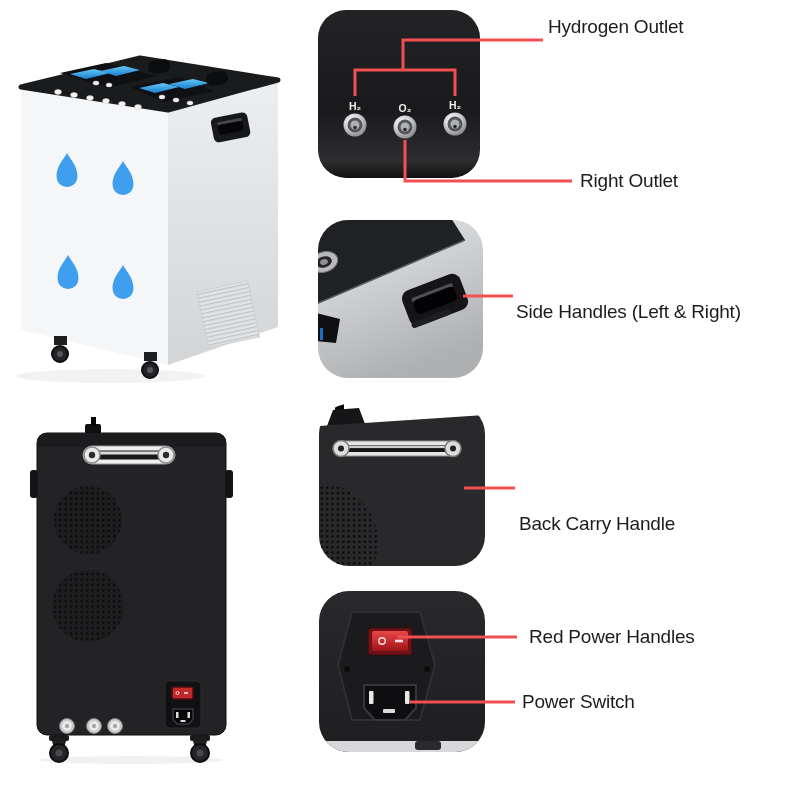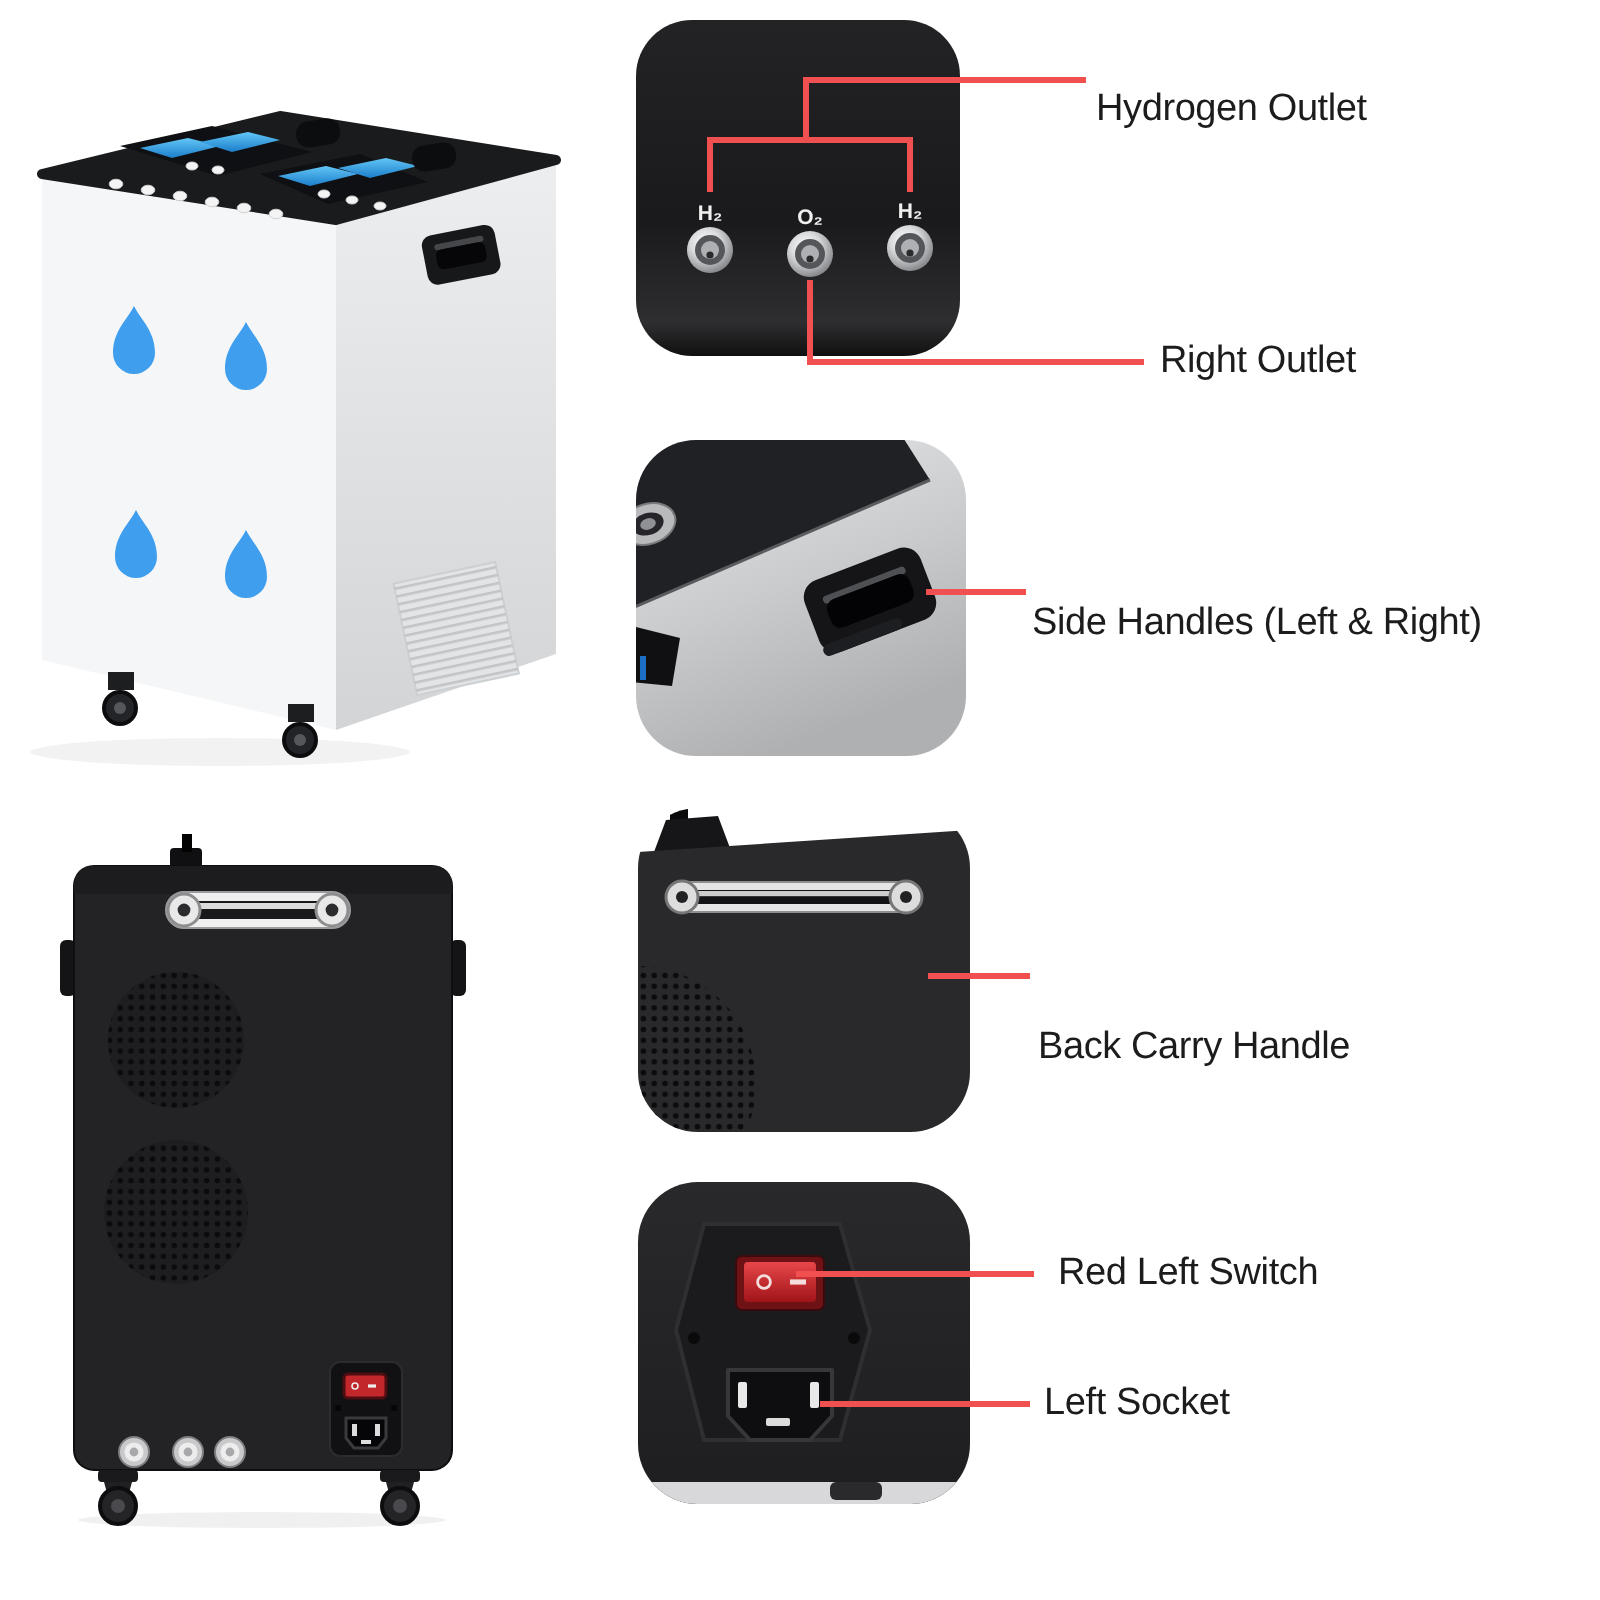--- a/index.html
+++ b/index.html
@@ -9,21 +9,21 @@
   .machine-front{position:absolute;left:10px;top:40px;}
   .machine-back{position:absolute;left:25px;top:404px;}
   .panel{position:absolute;}
   .panel1{left:318px;top:10px;}
   .panel2{left:318px;top:220px;}
   .panel3{left:319px;top:404px;}
   .panel4{left:319px;top:591px;}
   .lines{position:absolute;left:0;top:0;pointer-events:none;}
   .callout-label{position:absolute;font-size:19px;line-height:22px;color:#1c1c1c;
                  white-space:nowrap;letter-spacing:-0.2px;}
-  #lbl-hydrogen{left:548px;top:44px;}
+  #lbl-hydrogen{left:548px;top:16px;}
   #lbl-oxygen{left:580px;top:170px;}
   #lbl-side{left:516px;top:285px;margin-top:16px;}
   #lbl-back{left:519px;top:477px;margin-top:36px;}
   #lbl-switch{left:529px;top:626px;}
   #lbl-socket{left:522px;top:691px;}
   .port-text{font-size:10.5px;font-weight:bold;fill:#f0f0f0;}
 </style>
 </head>
 <body>
 
@@ -311,16 +311,16 @@
       <path d="M464,488 L515,488"></path>
       <path d="M398,637 L517,637"></path>
       <path d="M410,702 L515,702"></path>
     </g>
   </svg>
 
   <span class="callout-label" id="lbl-hydrogen">Hydrogen Outlet</span>
   <span class="callout-label" id="lbl-oxygen">Right Outlet</span>
   <span class="callout-label" id="lbl-side">Side Handles (Left &amp; Right)</span>
   <span class="callout-label" id="lbl-back">Back Carry Handle</span>
-  <span class="callout-label" id="lbl-switch">Red Left Switch</span>
-  <span class="callout-label" id="lbl-socket">Left Socket</span>
+  <span class="callout-label" id="lbl-switch">Red Power Handles</span>
+  <span class="callout-label" id="lbl-socket">Power Switch</span>
 
 </div>
 
 </body></html>

